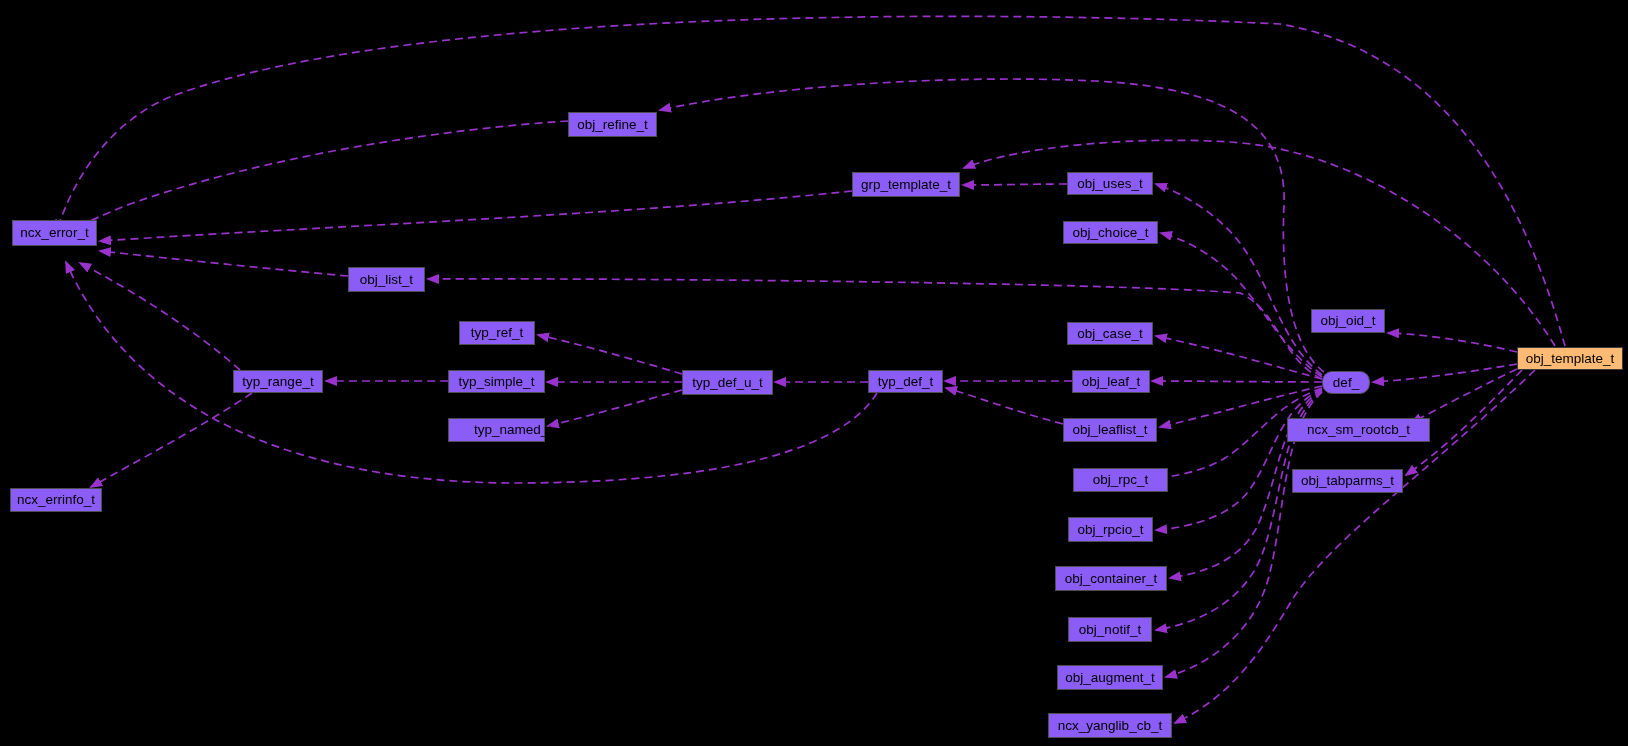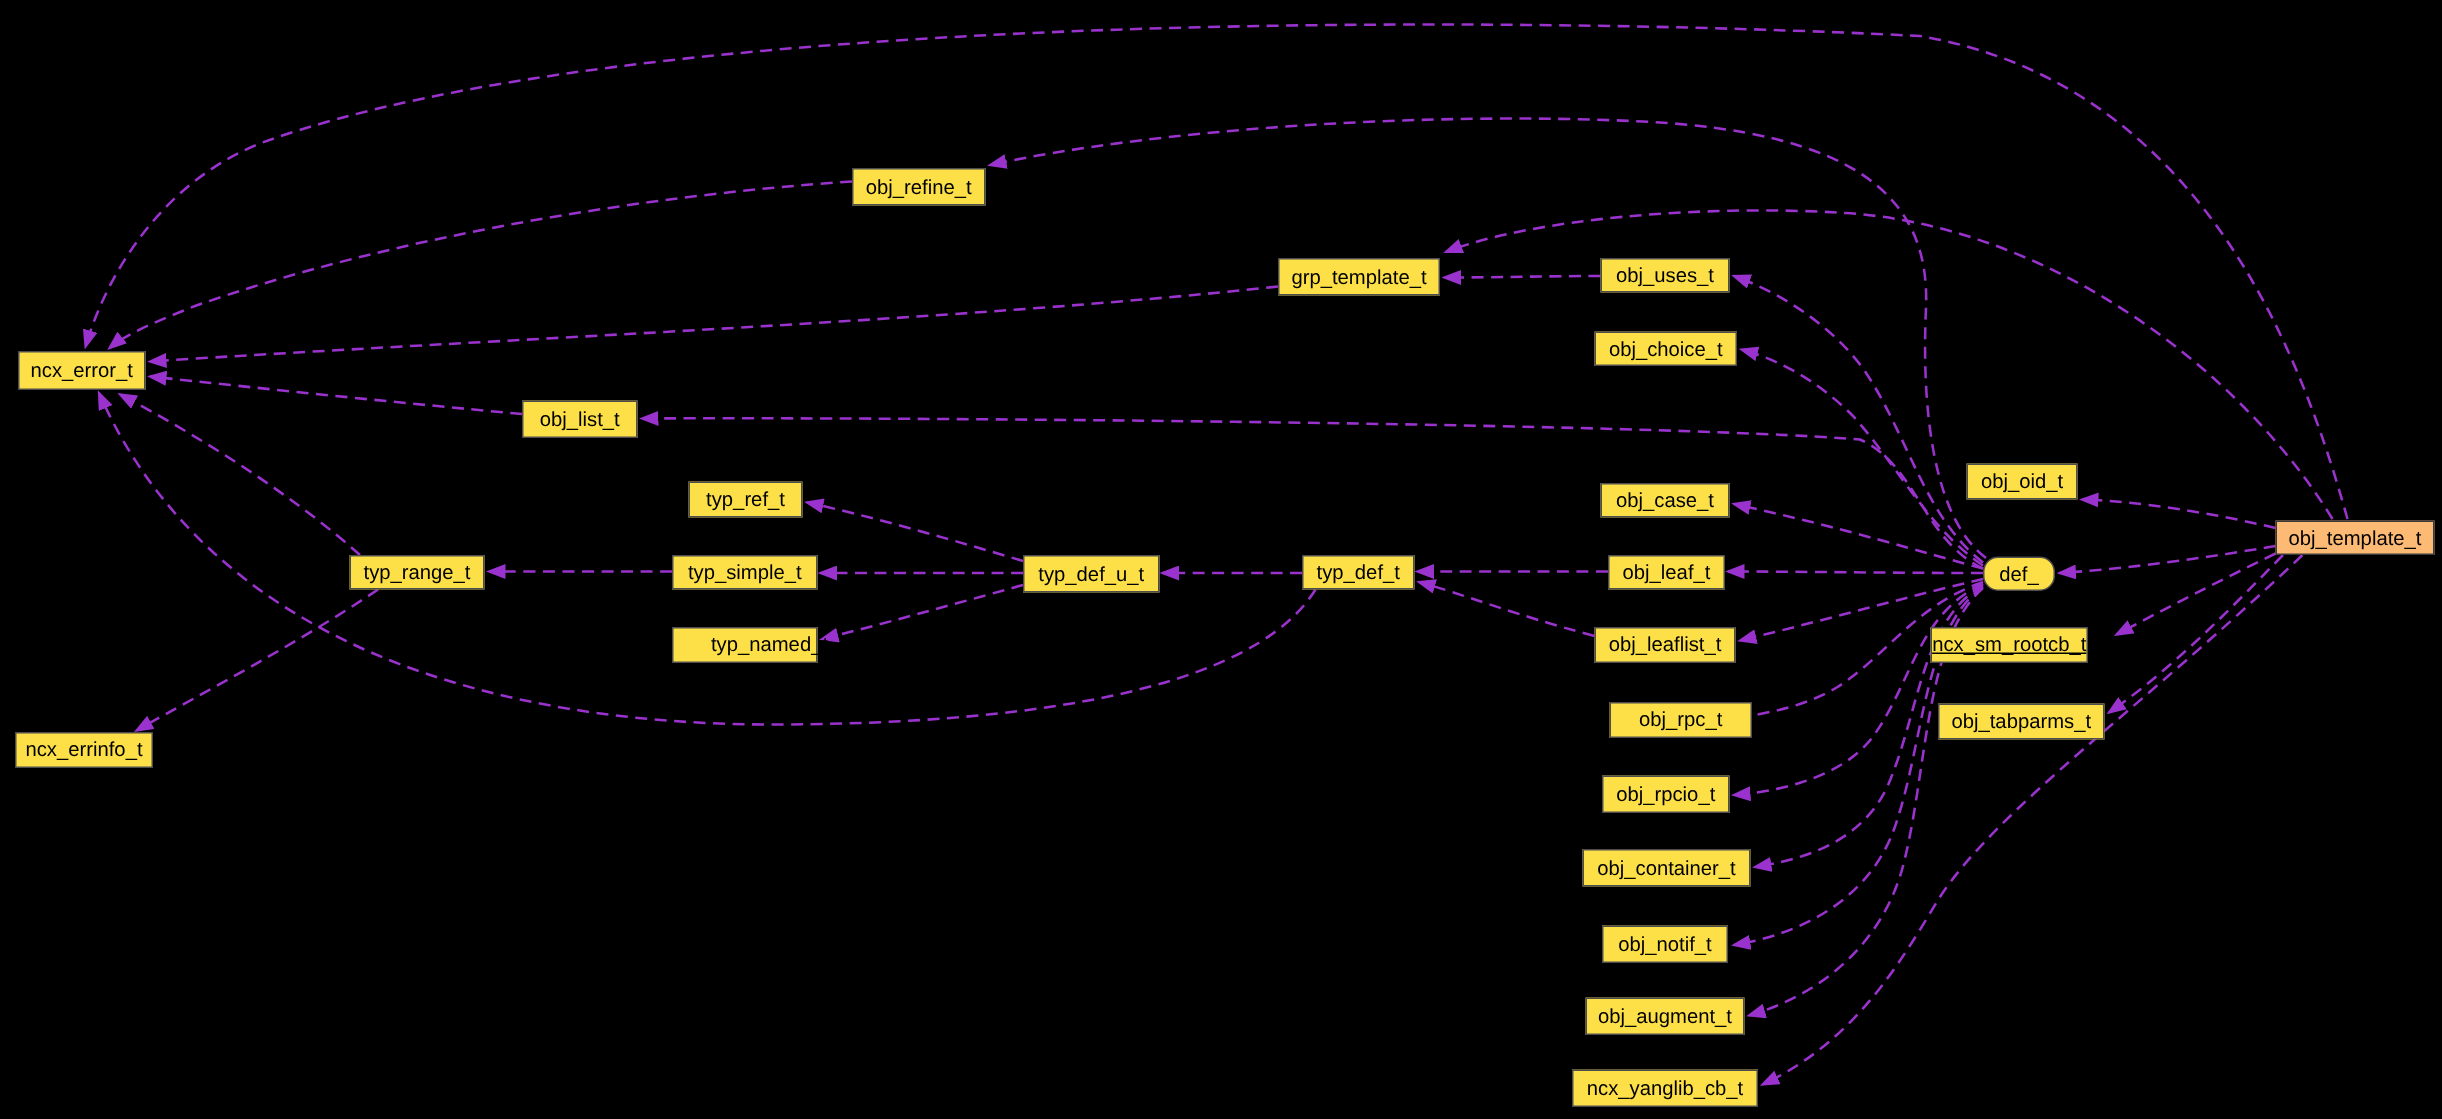--- a/index.html
+++ b/index.html
@@ -1,19 +1,19 @@
 <!DOCTYPE html>
 <html><head>
 <meta charset="utf-8">
 <style>
   html,body{margin:0;padding:0;background:#000;}
   #canvas{position:relative;width:1628px;height:746px;background:#000;overflow:hidden;
           font-family:"Liberation Sans","DejaVu Sans",sans-serif;}
   #edges{position:absolute;left:0;top:0;width:1628px;height:746px;}
-  .node{position:absolute;box-sizing:border-box;background:#fde047;border:1.5px solid #4d4d4d;
+  .node{position:absolute;box-sizing:border-box;background:#8b5cf6;border:1.5px solid #4d4d4d;
         color:#000;display:flex;align-items:center;justify-content:center;
         font-size:13.5px;line-height:1;white-space:nowrap;cursor:pointer;}
   .node.highlight{background:#fdba74;border-color:#3a3a3a;}
   path.edge{fill:none;stroke:#9a32cd;stroke-width:1.7;stroke-dasharray:8 5;}
 </style>
 </head>
 <body>
 
 <div id="canvas">
   <svg id="edges" width="1628" height="746" viewBox="0 0 1628 746" xmlns="http://www.w3.org/2000/svg">
@@ -52,39 +52,39 @@
         <path d="M448,381 C410,381 365,381 326,381" class="edge" marker-end="url(#arrow)"></path>
         <path d="M682,374 C635,360 580,344 538,335" class="edge" marker-end="url(#arrow)"></path>
         <path d="M682,382 C640,382 590,382 547,382" class="edge" marker-end="url(#arrow)"></path>
         <path d="M682,390 C635,403 585,417 548,426" class="edge" marker-end="url(#arrow)"></path>
         <path d="M868,382 C838,382 808,382 775,382" class="edge" marker-end="url(#arrow)"></path>
         <path d="M1072,381 C1030,381 990,381 945,381" class="edge" marker-end="url(#arrow)"></path>
         <path d="M1063,424 C1010,410 975,396 946,388" class="edge" marker-end="url(#arrow)"></path>
       </g>
   </svg>
   <div id="nodes">
-      <div class="node" style="left: 12px; top: 234px; width: 85px; height: 26px;">ncx_error_t</div>
+      <div class="node" style="left: 12px; top: 220px; width: 85px; height: 26px;">ncx_error_t</div>
       <div class="node" style="left: 568px; top: 112px; width: 89px; height: 25px;">obj_refine_t</div>
       <div class="node" style="left: 852px; top: 172px; width: 108px; height: 25px;">grp_template_t</div>
       <div class="node" style="left: 1067px; top: 172px; width: 86px; height: 23px;">obj_uses_t</div>
       <div class="node" style="left: 1063px; top: 221px; width: 95px; height: 23px;">obj_choice_t</div>
       <div class="node" style="left: 348px; top: 267px; width: 77px; height: 25px;">obj_list_t</div>
       <div class="node" style="left: 459px; top: 321px; width: 76px; height: 24px;">typ_ref_t</div>
       <div class="node" style="left: 1067px; top: 322px; width: 86px; height: 23px;">obj_case_t</div>
       <div class="node" style="left: 1311px; top: 309px; width: 74px; height: 24px;">obj_oid_t</div>
       <div class="node highlight" style="left: 1517px; top: 347px; width: 106px; height: 23px;">obj_template_t</div>
       <div class="node" style="left: 233px; top: 370px; width: 90px; height: 23px;">typ_range_t</div>
       <div class="node" style="left: 448px; top: 370px; width: 97px; height: 23px;">typ_simple_t</div>
       <div class="node" style="left: 682px; top: 370px; width: 91px; height: 25px;">typ_def_u_t</div>
       <div class="node" style="left: 868px; top: 370px; width: 75px; height: 23px;">typ_def_t</div>
       <div class="node" style="left: 1072px; top: 370px; width: 78px; height: 23px;">obj_leaf_t</div>
       <div class="node" style="left: 1322px; top: 371px; width: 48px; height: 23px; border-radius: 10px;">def_</div>
       <div class="node" style="left: 448px; top: 418px; width: 97px; height: 24px; padding-left: 33px;">typ_named_t</div>
       <div class="node" style="left: 1063px; top: 418px; width: 94px; height: 24px;">obj_leaflist_t</div>
-      <div class="node" style="left: 1287px; top: 418px; width: 105px; height: 24px; text-decoration: underline;">ncx_sm_rootcb_t</div>
+      <div class="node" style="left: 1287px; top: 418px; width: 143px; height: 24px;">ncx_sm_rootcb_t</div>
       <div class="node" style="left: 1073px; top: 468px; width: 95px; height: 24px;">obj_rpc_t</div>
       <div class="node" style="left: 1292px; top: 469px; width: 111px; height: 24px;">obj_tabparms_t</div>
       <div class="node" style="left: 10px; top: 488px; width: 92px; height: 24px;">ncx_errinfo_t</div>
       <div class="node" style="left: 1068px; top: 517px; width: 85px; height: 25px;">obj_rpcio_t</div>
       <div class="node" style="left: 1055px; top: 566px; width: 112px; height: 25px;">obj_container_t</div>
       <div class="node" style="left: 1068px; top: 617px; width: 84px; height: 25px;">obj_notif_t</div>
       <div class="node" style="left: 1057px; top: 665px; width: 106px; height: 25px;">obj_augment_t</div>
       <div class="node" style="left: 1048px; top: 713px; width: 124px; height: 25px;">ncx_yanglib_cb_t</div>
     </div>
 </div>

